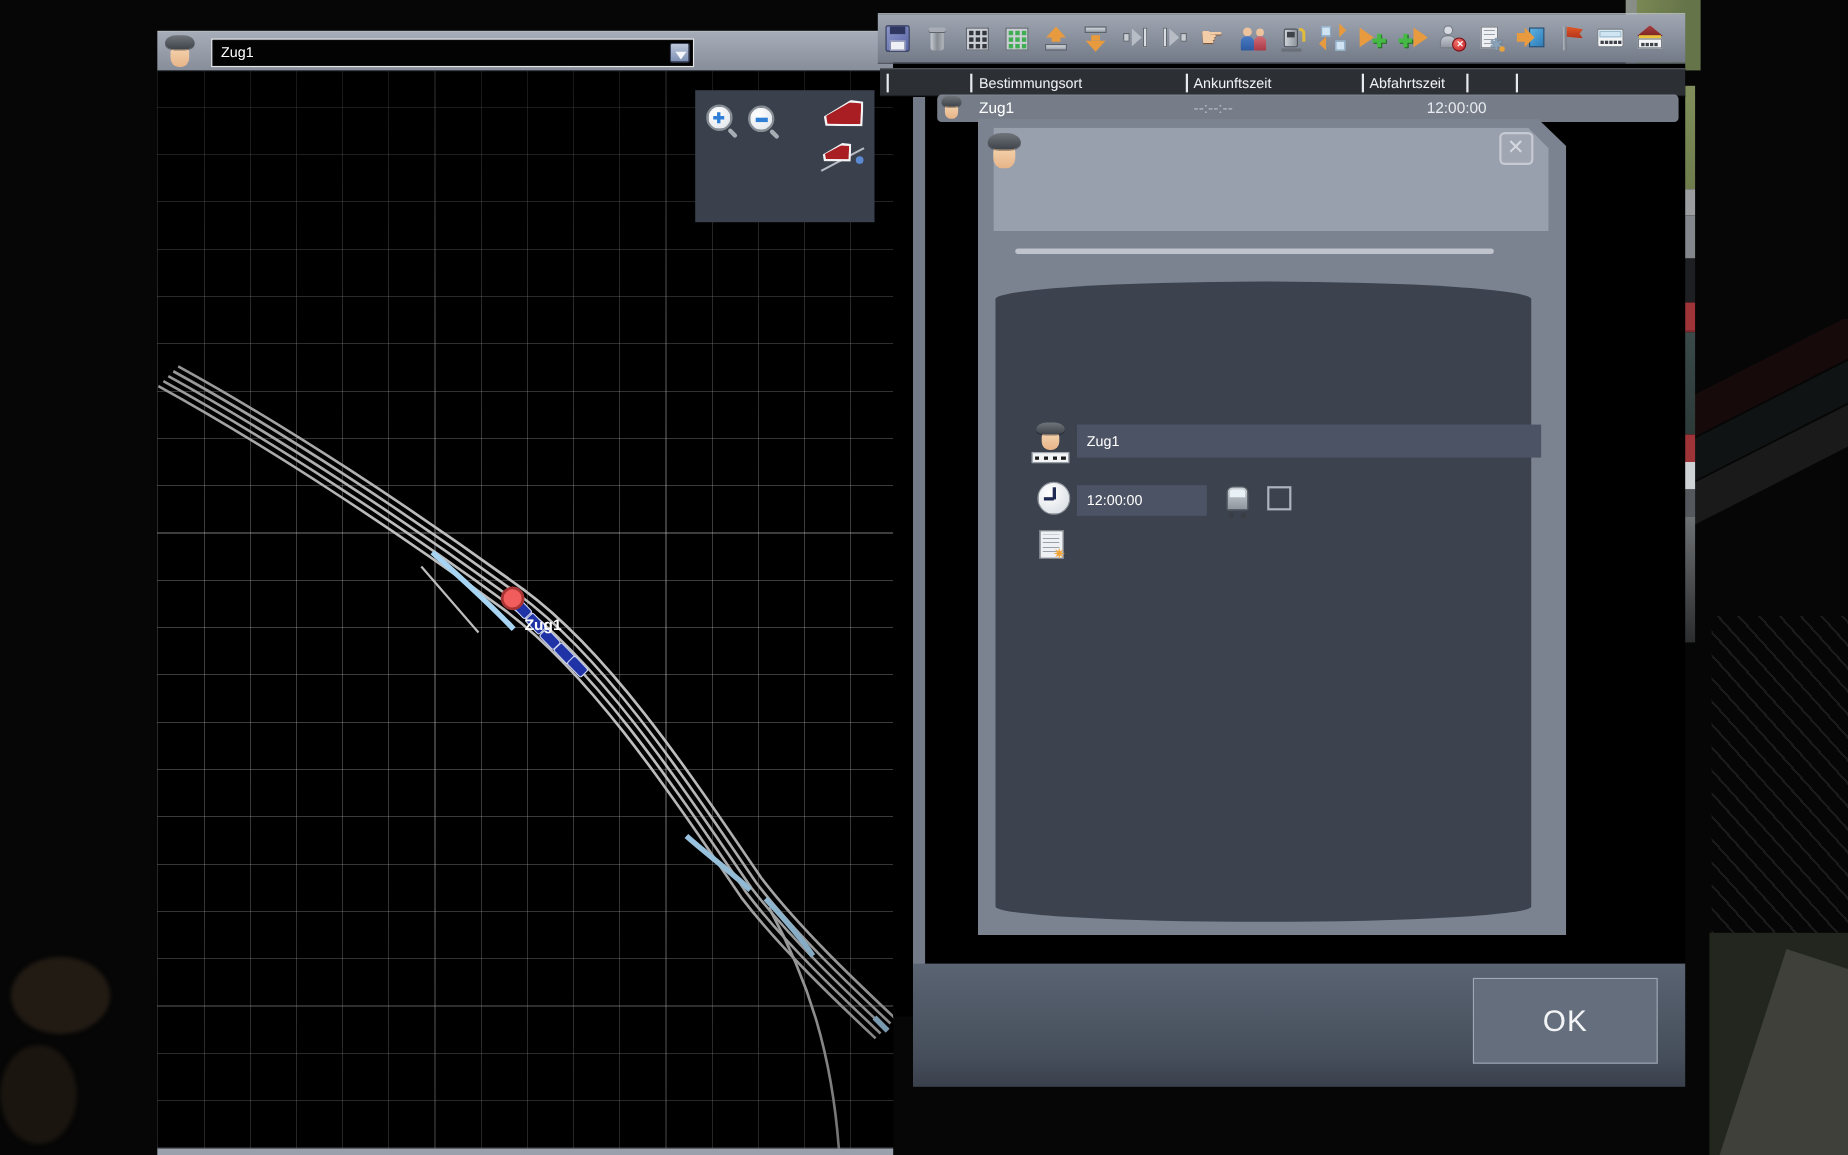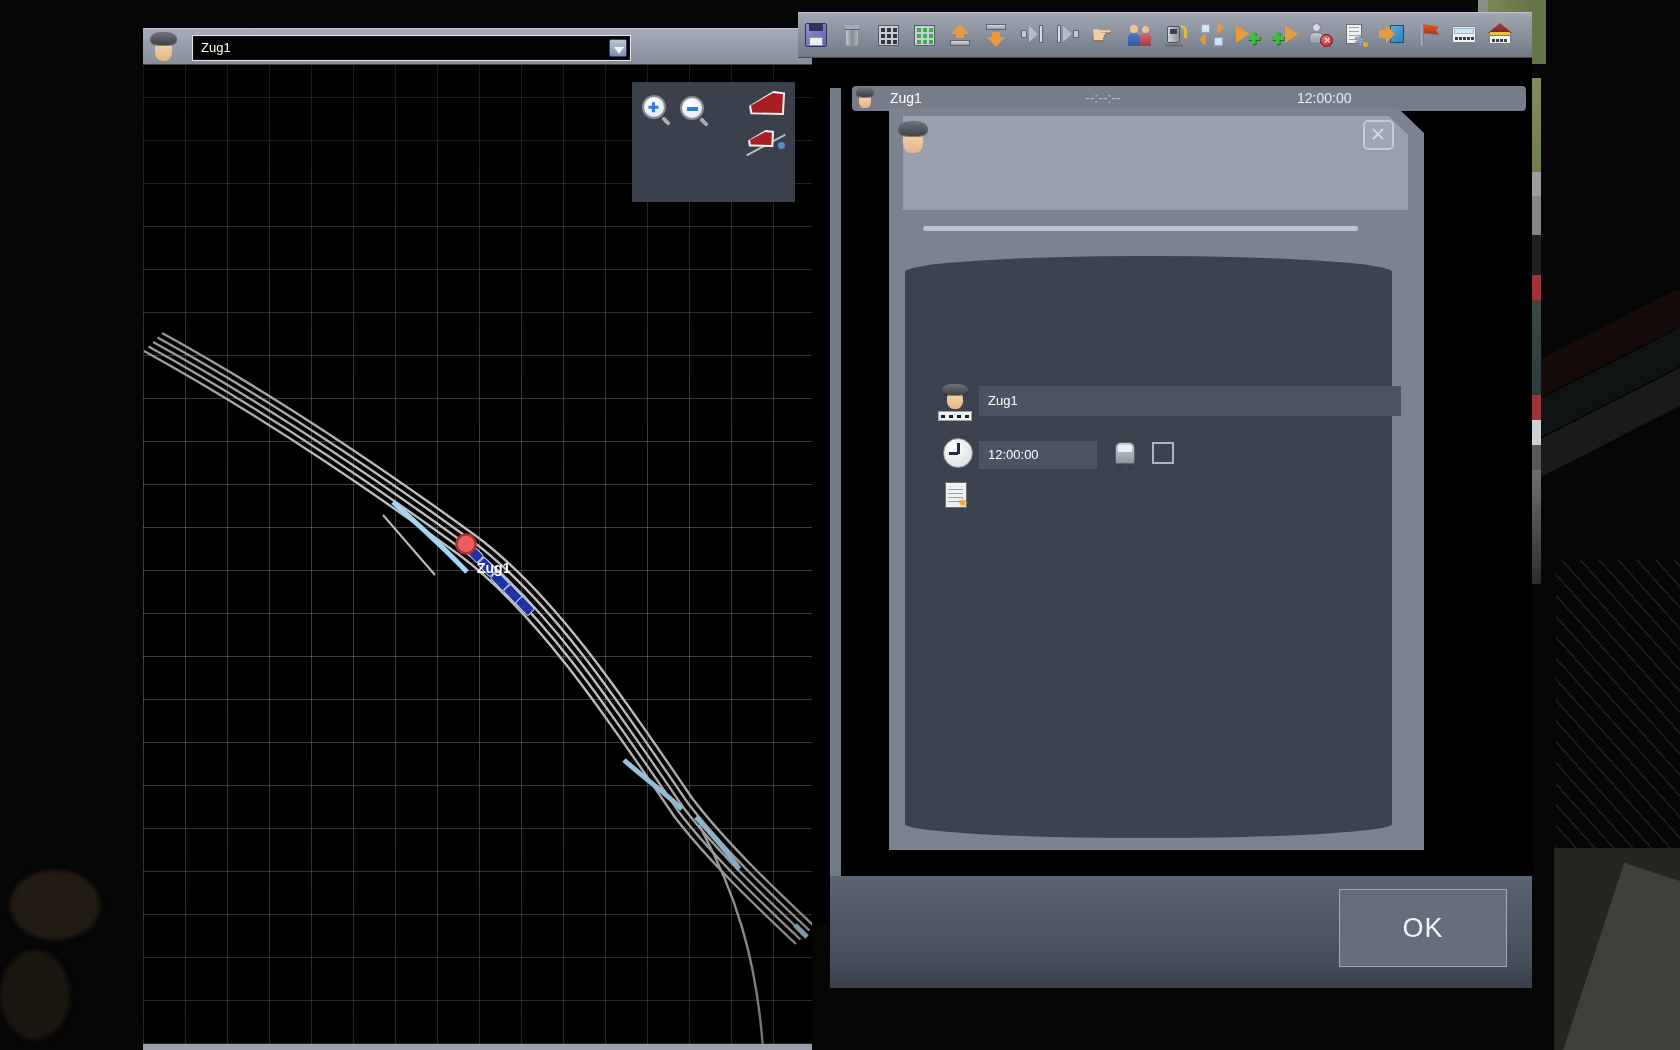--- a/index.html
+++ b/index.html
@@ -317,20 +317,31 @@
       <i style="left:7px;top:19px;width:3px;height:3px;background:#3c4248;box-shadow:4px 0 #3c4248,8px 0 #3c4248,12px 0 #3c4248,16px 0 #3c4248;"></i>
     </span></span>
     <span class="tool"><span>
       <i style="left:4px;top:5px;width:24px;height:10px;background:linear-gradient(#a84040,#7c2424);clip-path:polygon(50% 0,100% 100%,0 100%);"></i>
       <i style="left:6px;top:14px;width:20px;height:3px;background:#e8c23c;"></i>
       <i style="left:5px;top:17px;width:22px;height:9px;background:#f2f4f6;border:1px solid #7a8088;"></i>
       <i style="left:8px;top:21px;width:3px;height:3px;background:#3c4248;box-shadow:4px 0 #3c4248,8px 0 #3c4248,12px 0 #3c4248;"></i>
     </span></span>
   </div>
 
+  <div class="abs thead">
+    <span class="tick" style="left:6px;"></span>
+    <span class="tick" style="left:82px;"></span>
+    <span class="tick" style="left:278px;"></span>
+    <span class="tick" style="left:438px;"></span>
+    <span class="tick" style="left:533px;"></span>
+    <span class="tick" style="left:578px;"></span>
+    <span class="lbl" style="left:90px;">Bestimmungsort</span>
+    <span class="lbl" style="left:285px;">Ankunftszeit</span>
+    <span class="lbl" style="left:445px;">Abfahrtszeit</span>
+  </div>
 
   <div class="abs rowhl"></div>
   <span class="cond" style="left:856px;top:87px;width:18px;height:22px;z-index:2;">
       <i class="face"></i>
       <i class="cap"></i>
     </span>
   <span class="rowtxt" style="left:890px;top:90px;z-index:2;">Zug1</span>
   <span class="rowtxt" style="left:1085px;top:90px;color:#b6bcc6;z-index:2;">--:--:--</span>
   <span class="rowtxt" style="left:1297px;top:90px;color:#e8ebef;z-index:2;">12:00:00</span>
 

